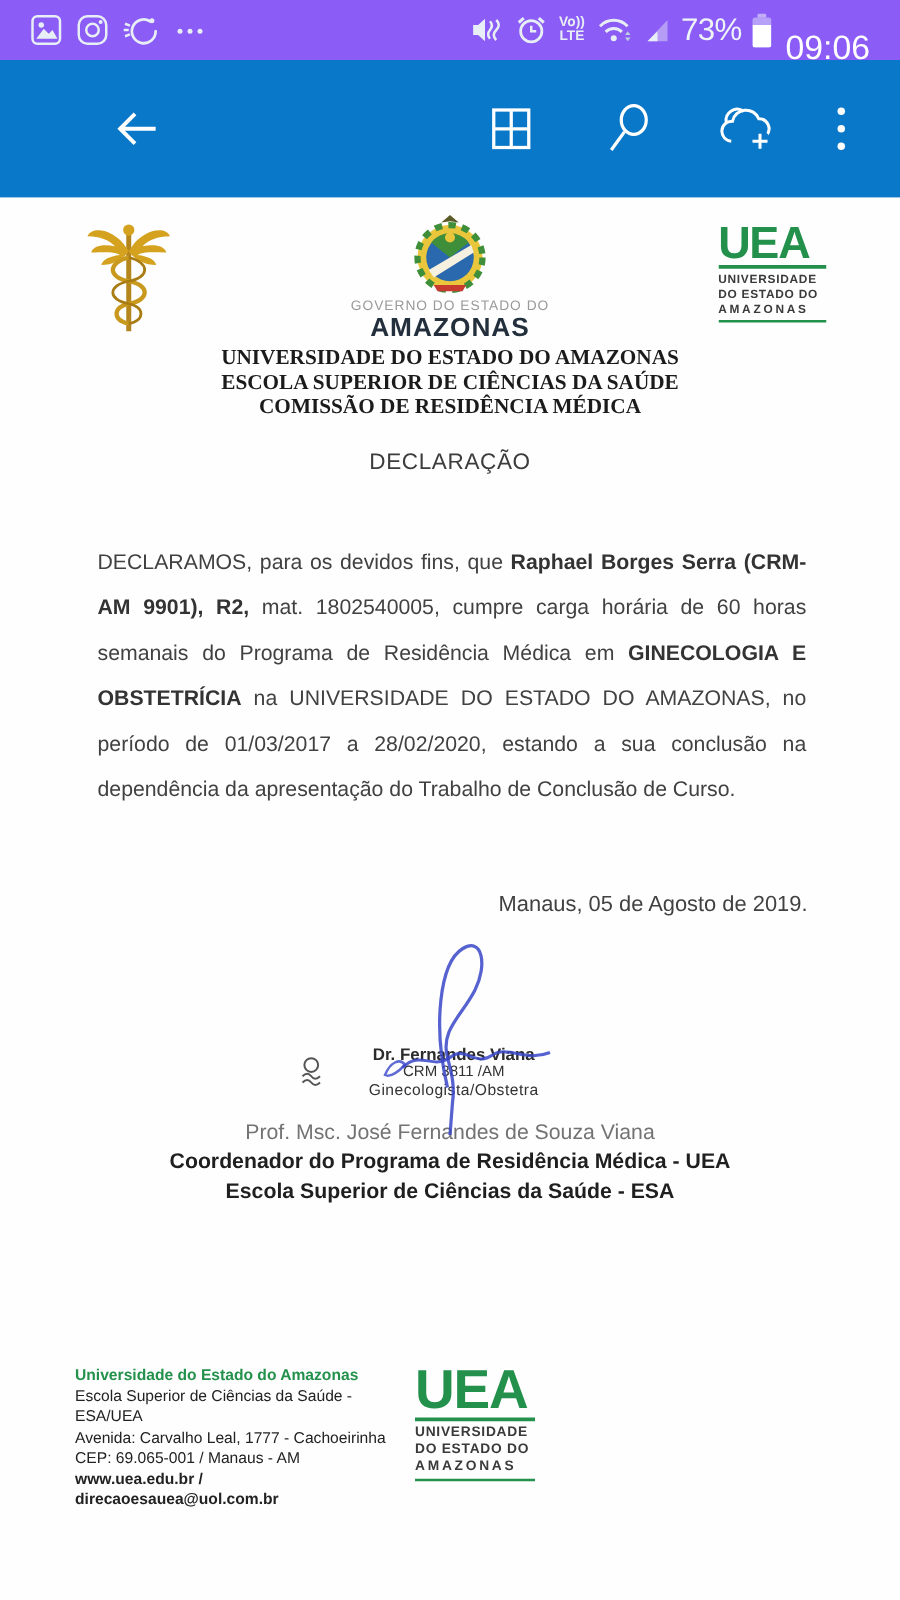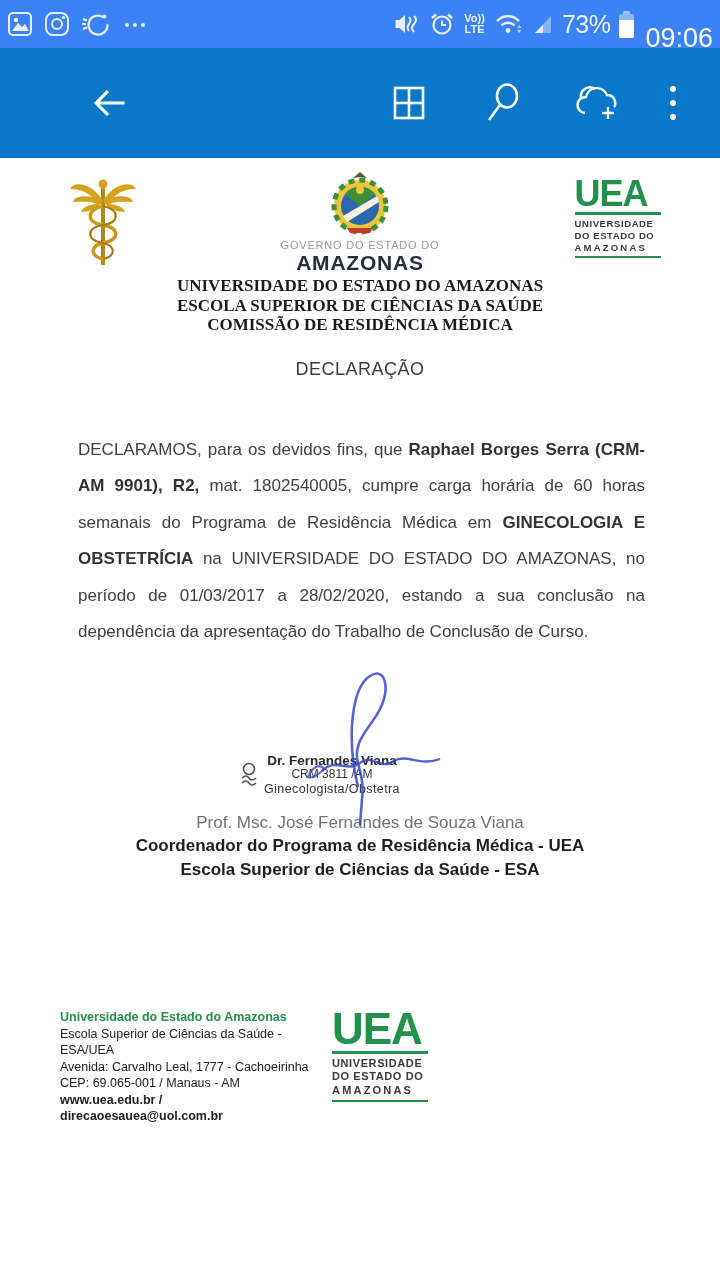--- a/index.html
+++ b/index.html
@@ -1,21 +1,21 @@
 <!DOCTYPE html>
 <html><head>
 <meta charset="utf-8">
 <style>
   * { margin:0; padding:0; box-sizing:border-box; }
   html,body { width:720px; height:1280px; }
   body { font-family:"Liberation Sans", sans-serif; background:#f2f2f3; overflow:hidden; }
   .screen { position:relative; width:720px; height:1280px; }
 
   
-  .status-bar { height:48px; background:#3b82f6; color:#e8eef5; display:flex; align-items:center; padding:0 7px; }
+  .status-bar { height:48px; background:#8b5cf6; color:#e8eef5; display:flex; align-items:center; padding:0 24px; }
   .sb-left { display:flex; align-items:center; gap:11px; flex:1; }
   .sb-right { display:flex; align-items:center; gap:9px; }
   .sb-right .pct { font-size:25px; color:#eef3f8; letter-spacing:-.5px; }
   .sb-right .time { font-size:27px; color:#fff; margin-left:2px;margin-top:28px; }
   .volte { display:flex; flex-direction:column; line-height:1; font-weight:bold; font-size:11px; color:#e8eef5; text-align:center; }
   .battery { position:relative; width:15px; height:27px; display:flex; flex-direction:column; align-items:center; }
   .battery .cap { width:7px; height:3px; background:rgba(238,243,248,.55); border-radius:1px 1px 0 0; }
   .battery .body { width:15px; height:24px; border-radius:2px; background:rgba(238,243,248,.45); position:relative; overflow:hidden; }
   .battery .fill { position:absolute; bottom:0; left:0; width:100%; height:73%; background:#fff; }
 
@@ -50,21 +50,21 @@
   .title-block { text-align:center; font-family:"Liberation Serif", serif; font-weight:bold; color:#1b1b1b; font-size:17px; line-height:19.5px; margin-top:1px; }
   .doc-heading { text-align:center; margin-top:24px; font-size:18px; color:#3c3c3c; letter-spacing:.5px; }
 
   .doc-body { margin:52px 75px 0 78px; font-size:17px; line-height:36.5px; text-align:justify; color:#414141; }
   .doc-body .b { font-weight:bold; color:#333; }
 
   .date-line { margin-top:62px; text-align:right; padding-right:74px; font-size:17.5px; color:#414141; }
 
   .sig-area { position:relative; width:300px; margin:74px auto 0; height:84px; }
   .stamp { position:absolute; left:28px; top:28px; display:flex; align-items:center; gap:4px; }
-  .stamp-lines { text-align:center; color:#333; line-height:1.15; }
+  .stamp-lines { text-align:center; color:#333; line-height:1.15;margin-left:31px; }
   .stamp-l1 { font-weight:bold; font-size:13.5px; color:#2b2b2b; }
   .stamp-l2 { font-size:12px; }
   .stamp-l3 { font-size:12.5px; letter-spacing:.4px; }
   .sig-ink { position:absolute; left:20px; top:-58px; pointer-events:none; }
 
   .sig-names { text-align:center; margin-top:2px; font-size:17px; line-height:23.5px; }
   .sig-name { color:#737373; }
   .sig-role, .sig-org { font-weight:bold; color:#1f1f1f; }
 
   .footer { display:flex; align-items:flex-start; gap:16px; padding-left:60px; margin-top:128px; }
@@ -221,20 +221,21 @@
       <div class="title-block">
         <div>UNIVERSIDADE DO ESTADO DO AMAZONAS</div>
         <div>ESCOLA SUPERIOR DE CIÊNCIAS DA SAÚDE</div>
         <div>COMISSÃO DE RESIDÊNCIA MÉDICA</div>
       </div>
 
       <div class="doc-heading">DECLARAÇÃO</div>
 
       <p class="doc-body"><span>DECLARAMOS, para os devidos fins, que </span><span class="b">Raphael Borges Serra (CRM-AM 9901), R2,</span><span> mat. 1802540005, cumpre carga horária de 60 horas semanais do Programa de Residência Médica em </span><span class="b">GINECOLOGIA E OBSTETRÍCIA</span><span> na UNIVERSIDADE DO ESTADO DO AMAZONAS, no período de 01/03/2017 a 28/02/2020, estando a sua conclusão na dependência da apresentação do Trabalho de Conclusão de Curso.</span></p>
 
+      <div class="date-line">Manaus, 05 de Agosto de 2019.</div>
 
       <div class="sig-area">
         <div class="stamp">
           <svg width="22" height="26" viewBox="0 0 22 26">
             <circle cx="11" cy="8" r="5.5" fill="none" stroke="#555" stroke-width="1.6"></circle>
             <path d="M4 17 q4 -4 7 0 q3 4 7 0" fill="none" stroke="#555" stroke-width="1.6"></path>
             <path d="M4 22 q4 -4 7 0 q3 4 7 0" fill="none" stroke="#555" stroke-width="1.6"></path>
           </svg>
           <div class="stamp-lines">
             <div class="stamp-l1">Dr. Fernandes Viana</div>

